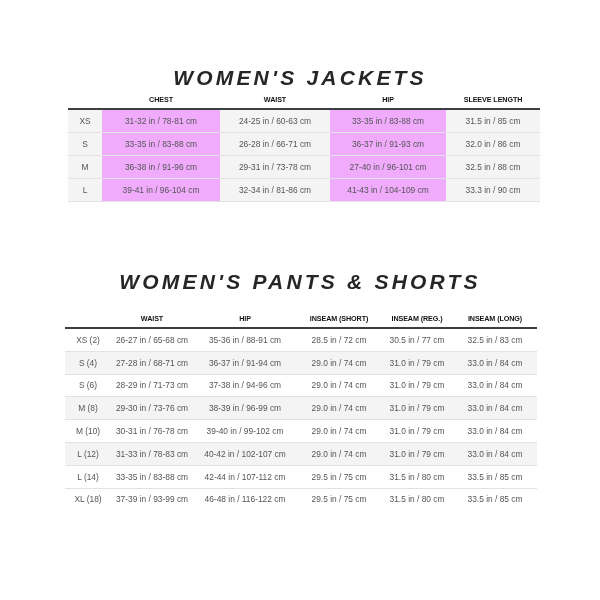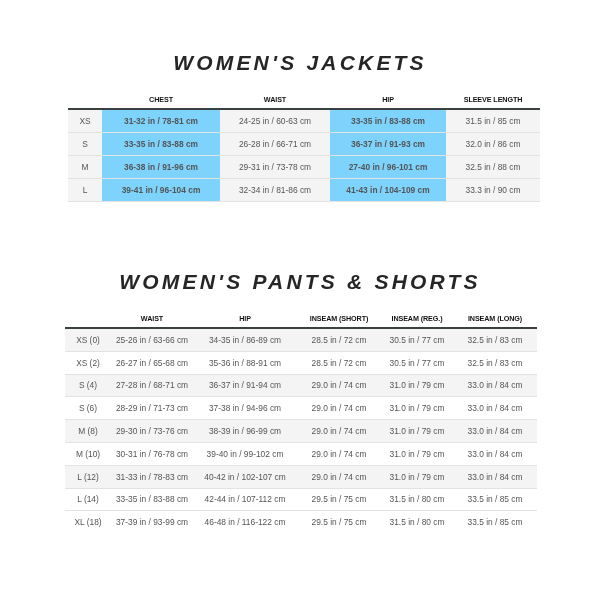--- a/index.html
+++ b/index.html
@@ -10,31 +10,31 @@
            color:#262626; letter-spacing:3.2px; font-size:21px; }
   .tbl { position:absolute; border-collapse:collapse; table-layout:fixed; }
   .tbl th { font-weight:bold; font-size:7.2px; color:#111;
             letter-spacing:-0.1px; text-transform:uppercase; padding:0; height:18px;
             vertical-align:middle; border-bottom:2.5px solid #3a3f3f; text-align:center; }
   .tbl td { font-size:8.4px; color:#555; text-align:center; padding:0; white-space:nowrap;
             border-bottom:1px solid #e2e2e2; }
   
   #jackets td { height:22px;margin-top:42px; }
   #jackets td.s { background:#f4f4f4; }
-  #jackets td.w { background:#7dd3fc;font-weight:bold; }
+  #jackets td.w { background:#f0abfc; }
   
   #pants td { height:21.8px; }
   #pants tr.odd td { background:#f4f4f4; }
   #pants tr.even td { background:#ffffff;margin-top:17px; }
   .sz { color:#555; font-size:8.6px; }
 </style>
 </head>
 <body>
 
-<div class="title" style="top:51px;">WOMEN'S JACKETS</div>
+<div class="title" style="top:66px;">WOMEN'S JACKETS</div>
 
 <table class="tbl" id="jackets" style="left:68px; top:90px; width:472px;">
   <colgroup>
     <col style="width:34px">
       <col style="width:118px">
       <col style="width:110px">
       <col style="width:116px">
       <col style="width:94px">
   </colgroup>
   <thead>
@@ -93,28 +93,20 @@
     <tr>
       <th></th>
       <th>WAIST</th>
       <th>HIP</th>
       <th>INSEAM (SHORT)</th>
       <th>INSEAM (REG.)</th>
       <th>INSEAM (LONG)</th>
     </tr>
   </thead>
   <tbody>
-    <tr class="odd">
-      <td class="sz">XS (0)</td>
-      <td>25-26 in / 63-66 cm</td>
-      <td>34-35 in / 86-89 cm</td>
-      <td>28.5 in / 72 cm</td>
-      <td>30.5 in / 77 cm</td>
-      <td>32.5 in / 83 cm</td>
-    </tr>
     <tr class="even">
       <td class="sz">XS (2)</td>
       <td>26-27 in / 65-68 cm</td>
       <td>35-36 in / 88-91 cm</td>
       <td>28.5 in / 72 cm</td>
       <td>30.5 in / 77 cm</td>
       <td>32.5 in / 83 cm</td>
     </tr>
     <tr class="odd">
       <td class="sz">S (4)</td>

